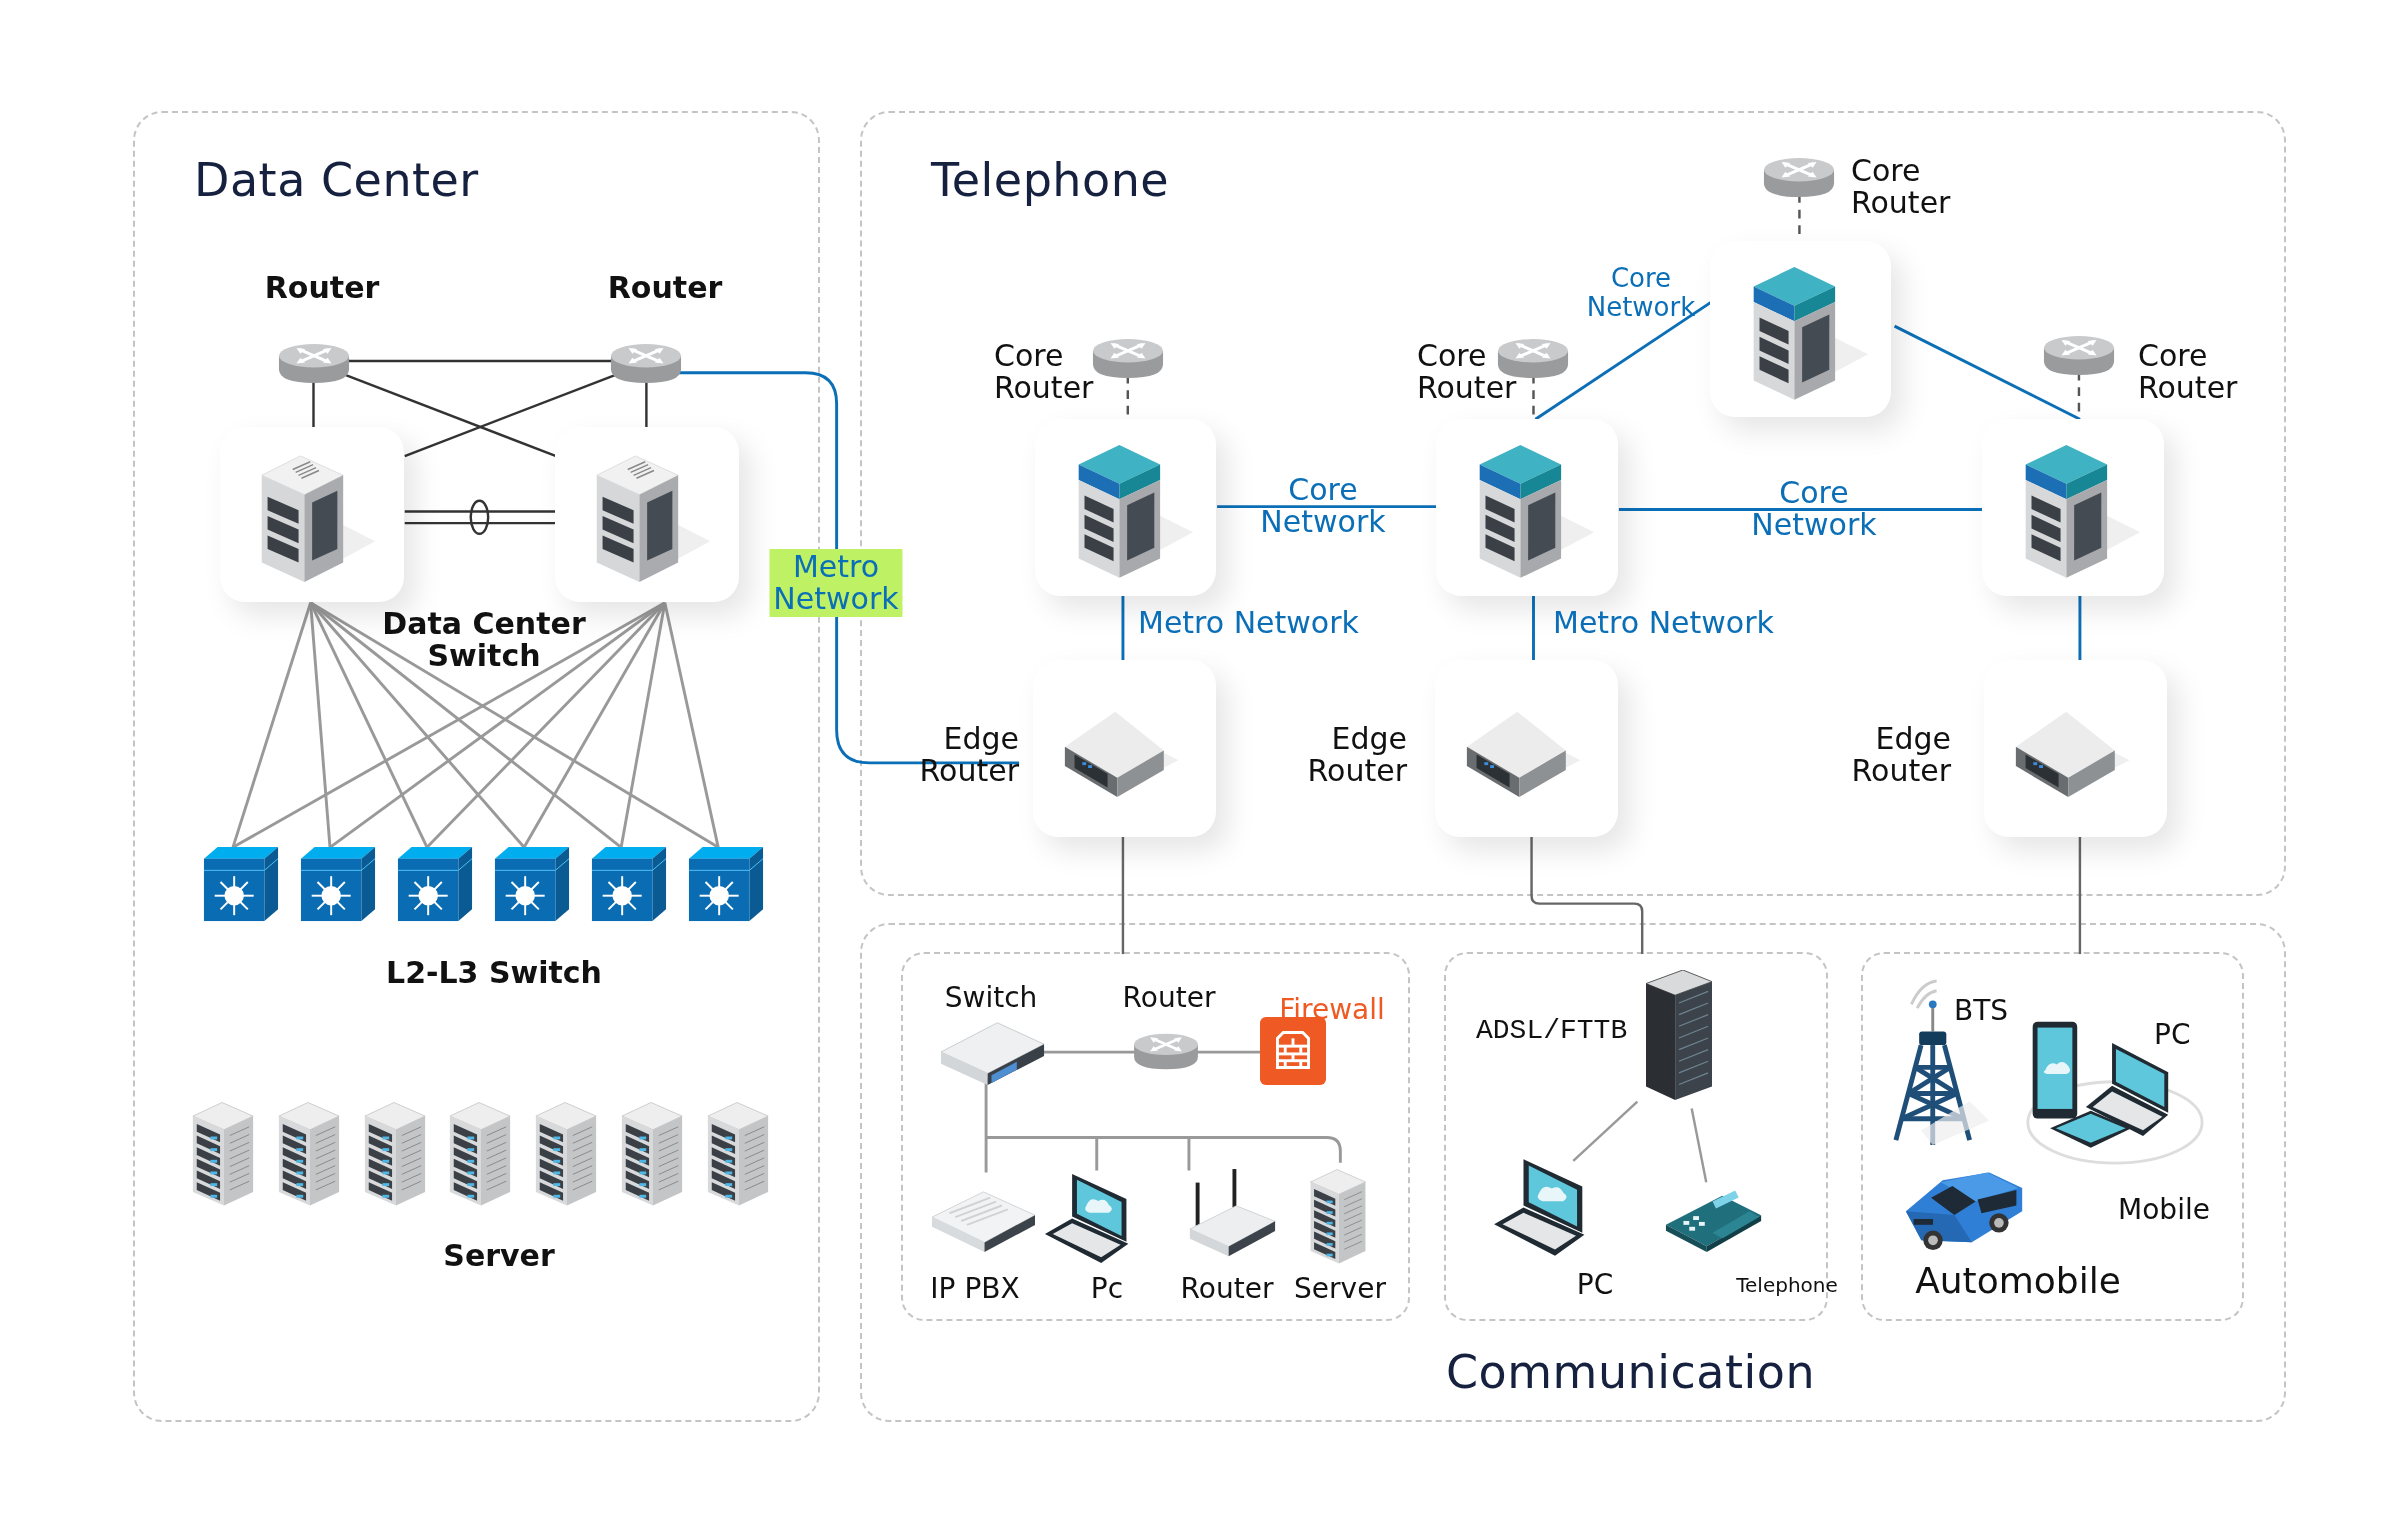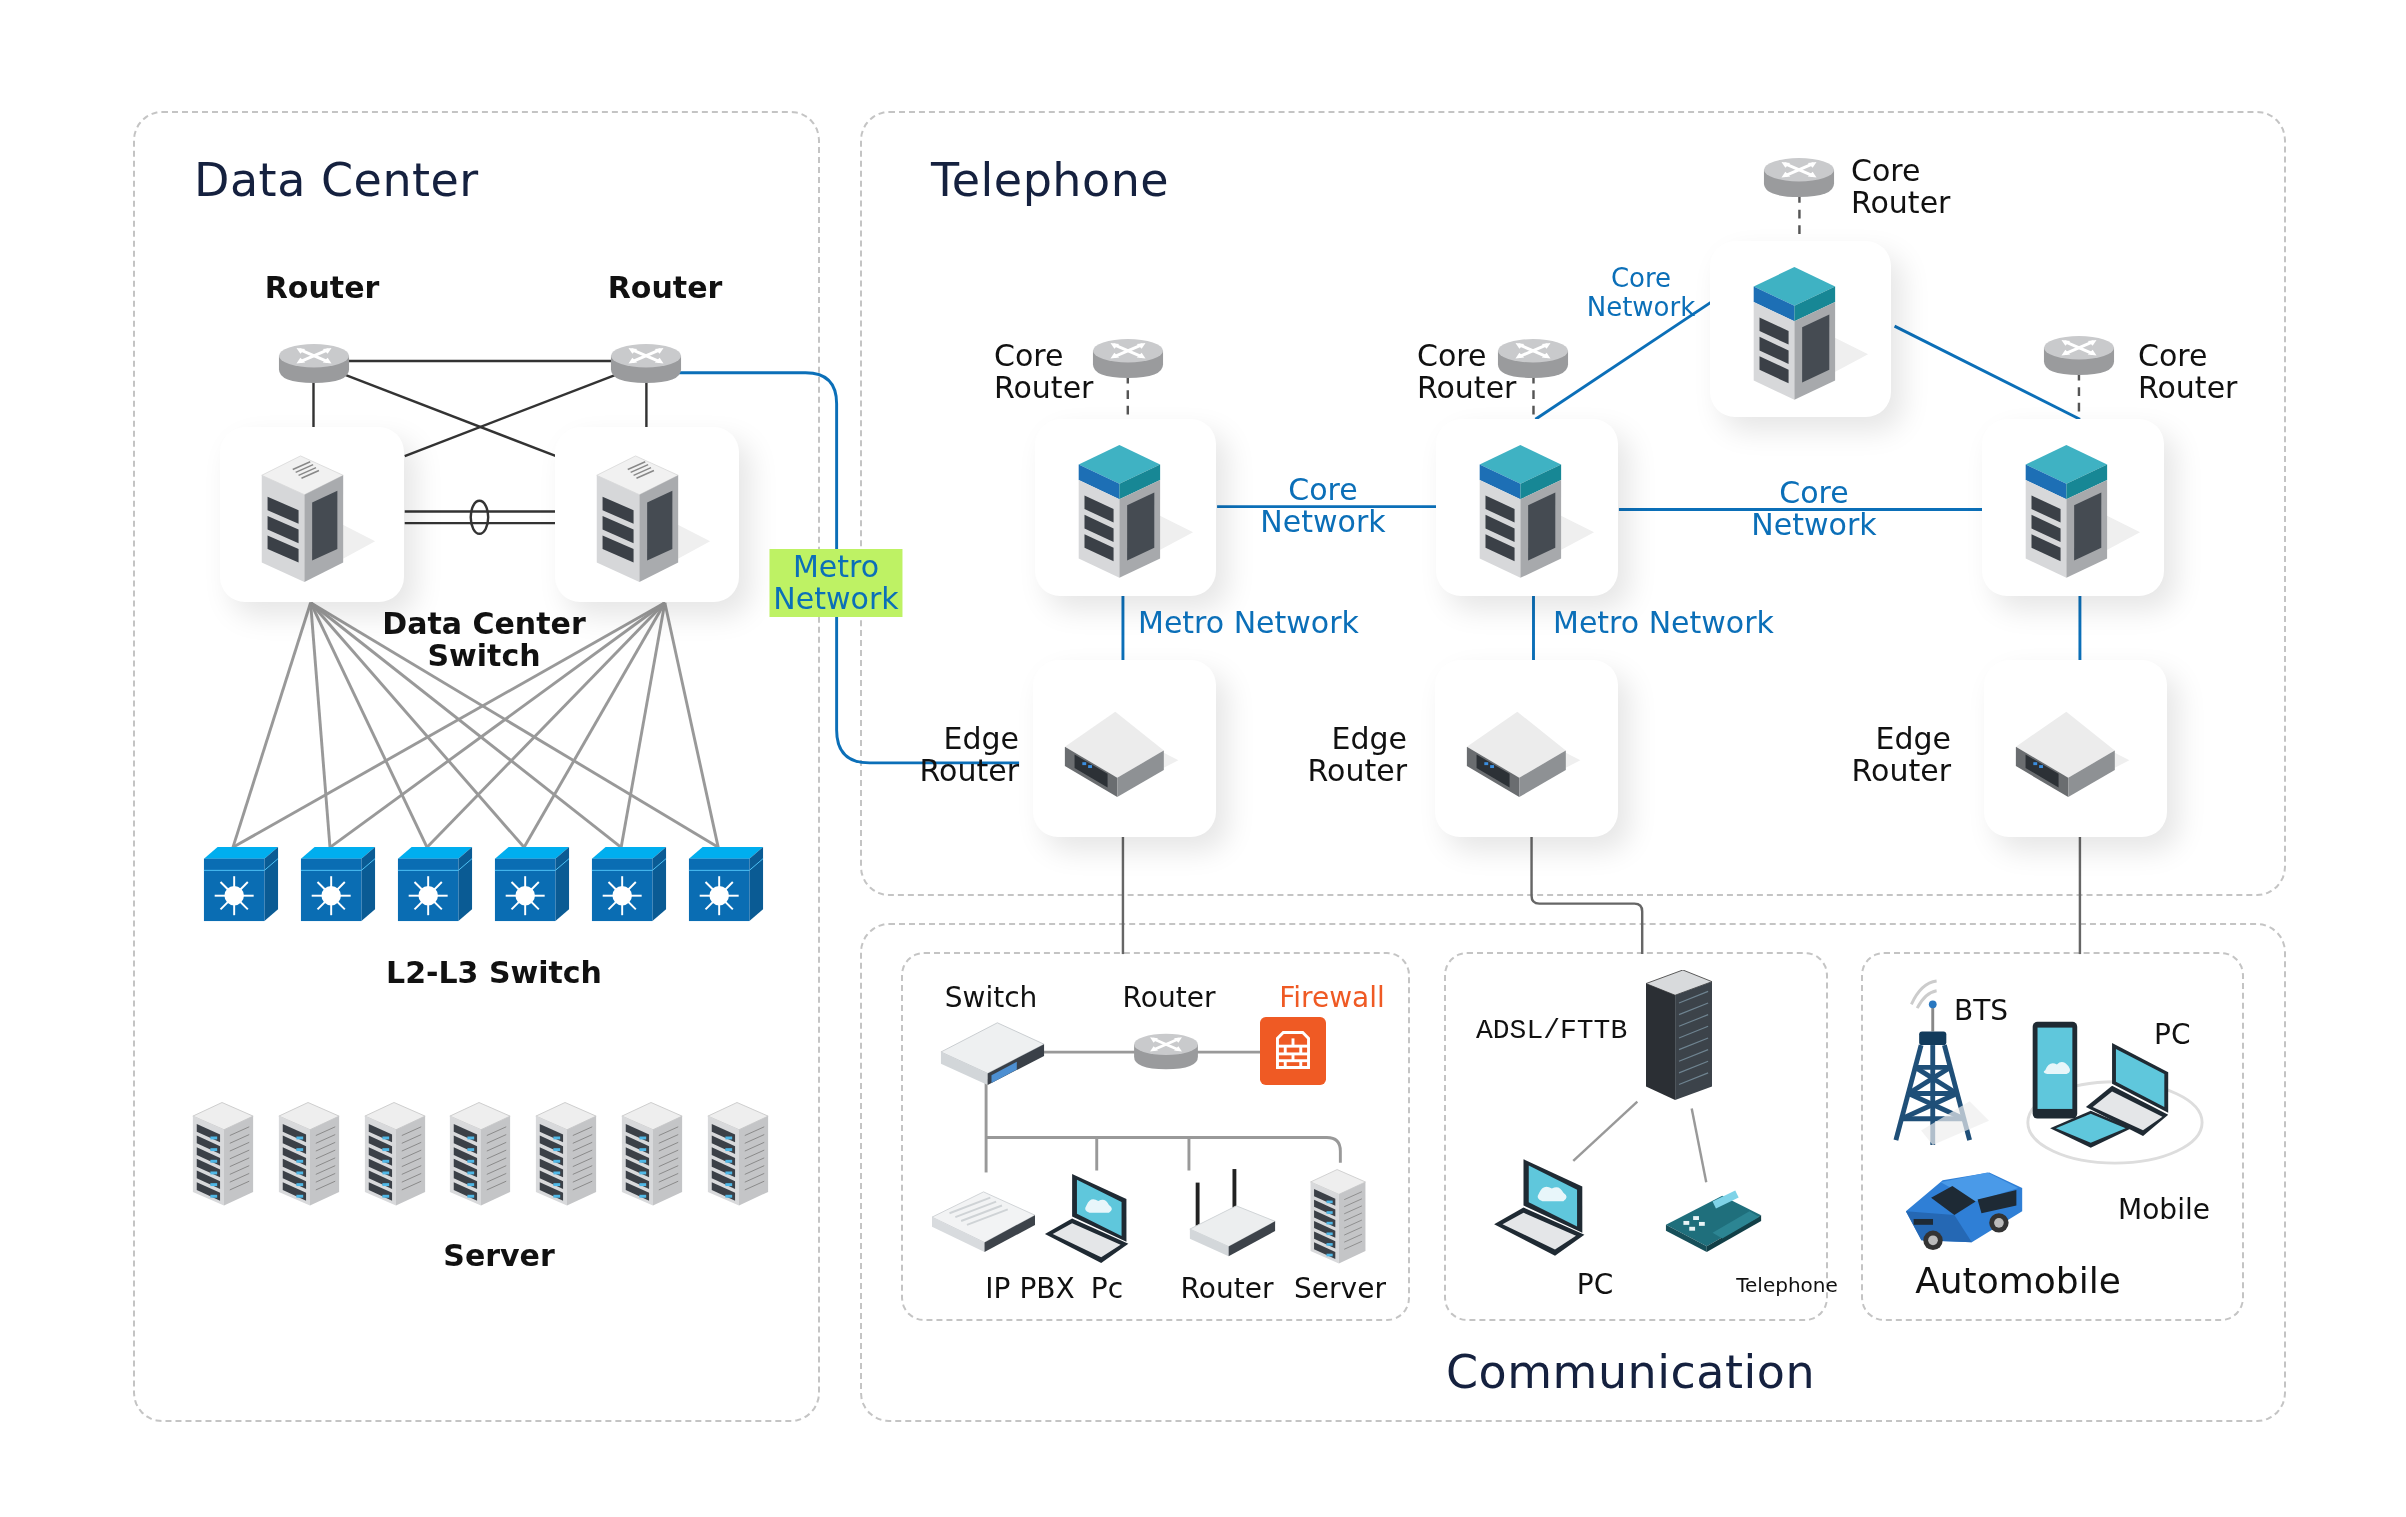--- a/index.html
+++ b/index.html
@@ -5,21 +5,21 @@
   html,body{margin:0;padding:0;background:#ffffff;}
   body{width:2407px;height:1518px;position:relative;overflow:hidden;font-family:"DejaVu Sans","Liberation Sans",sans-serif;}
   .region{position:absolute;border:2.9px dashed #c4c4c4;border-radius:29px;box-sizing:border-box;}
   .subregion{position:absolute;border:2.9px dashed #c4c4c4;border-radius:23px;box-sizing:border-box;}
   .title{position:absolute;font-size:46px;font-weight:500;color:#15213f;letter-spacing:0.5px;white-space:nowrap;}
   .lbl{position:absolute;font-size:30px;color:#111;white-space:nowrap;line-height:32px;}
   .lbl.c{text-align:center;transform:translateX(-50%);}
   .lbl.r{text-align:right;}
   .lbl.b{font-weight:bold;}
   .blue{color:#0b6fb8;}
-  .orange{color:#ef5a24;}
+  .orange{color:#ef5a24;margin-top:12px;}
   .card{position:absolute;background:#fff;border-radius:25px;box-shadow:11.6px 13.6px 29px rgba(0,0,0,0.10);}
   svg.wires{position:absolute;left:0;top:0;width:2407px;height:1518px;}
   .icon{position:absolute;}
 </style>
 </head>
 <body>
 
 <div class="region" style="left:133px;top:111px;width:687px;height:1311px;"></div>
 <div class="region" style="left:860px;top:111px;width:1426px;height:785px;"></div>
 <div class="region" style="left:860px;top:923px;width:1426px;height:499px;"></div>
@@ -321,21 +321,21 @@
   <line x1="12" y1="20" x2="12" y2="65" stroke="#222" stroke-width="4"></line>
   <line x1="50" y1="6" x2="50" y2="50" stroke="#222" stroke-width="4"></line>
   <polygon points="4,68 52,44 92,60 44,86" fill="#eceeef" stroke="#cfd3d6"></polygon>
   <polygon points="4,68 44,86 44,96 4,78" fill="#d3d7da"></polygon>
   <polygon points="44,86 92,60 92,70 44,96" fill="#3d434a"></polygon>
 </svg>
 <svg class="icon" style="left:1307px;top:1163px;" width="62" height="107" viewBox="0 0 70 110">
     <use href="#rackSym"></use>
   </svg>
 
-<div class="lbl c" style="left:1030px;top:1273px;font-size:28px;">IP PBX</div>
+<div class="lbl c" style="left:975px;top:1273px;font-size:28px;">IP PBX</div>
 <div class="lbl c" style="left:1107px;top:1273px;font-size:28px;">Pc</div>
 <div class="lbl c" style="left:1227px;top:1273px;font-size:28px;">Router</div>
 <div class="lbl c" style="left:1340px;top:1273px;font-size:28px;">Server</div>
 
 <div class="lbl" style="left:1476px;top:1015px;font-size:28px;font-family:Liberation Mono, monospace;">ADSL/FTTB</div>
 <svg class="icon" style="left:1644px;top:970px;" width="70" height="132" viewBox="0 0 72 136">
   <polygon points="2,14 40,0 70,12 32,26" fill="#d8dadc" stroke="#555"></polygon>
   <polygon points="2,14 32,26 32,134 2,120" fill="#2b2f34"></polygon>
   <polygon points="32,26 70,12 70,120 32,134" fill="#3c434a"></polygon>
   <g stroke="#6f8491" stroke-width="1.2">

